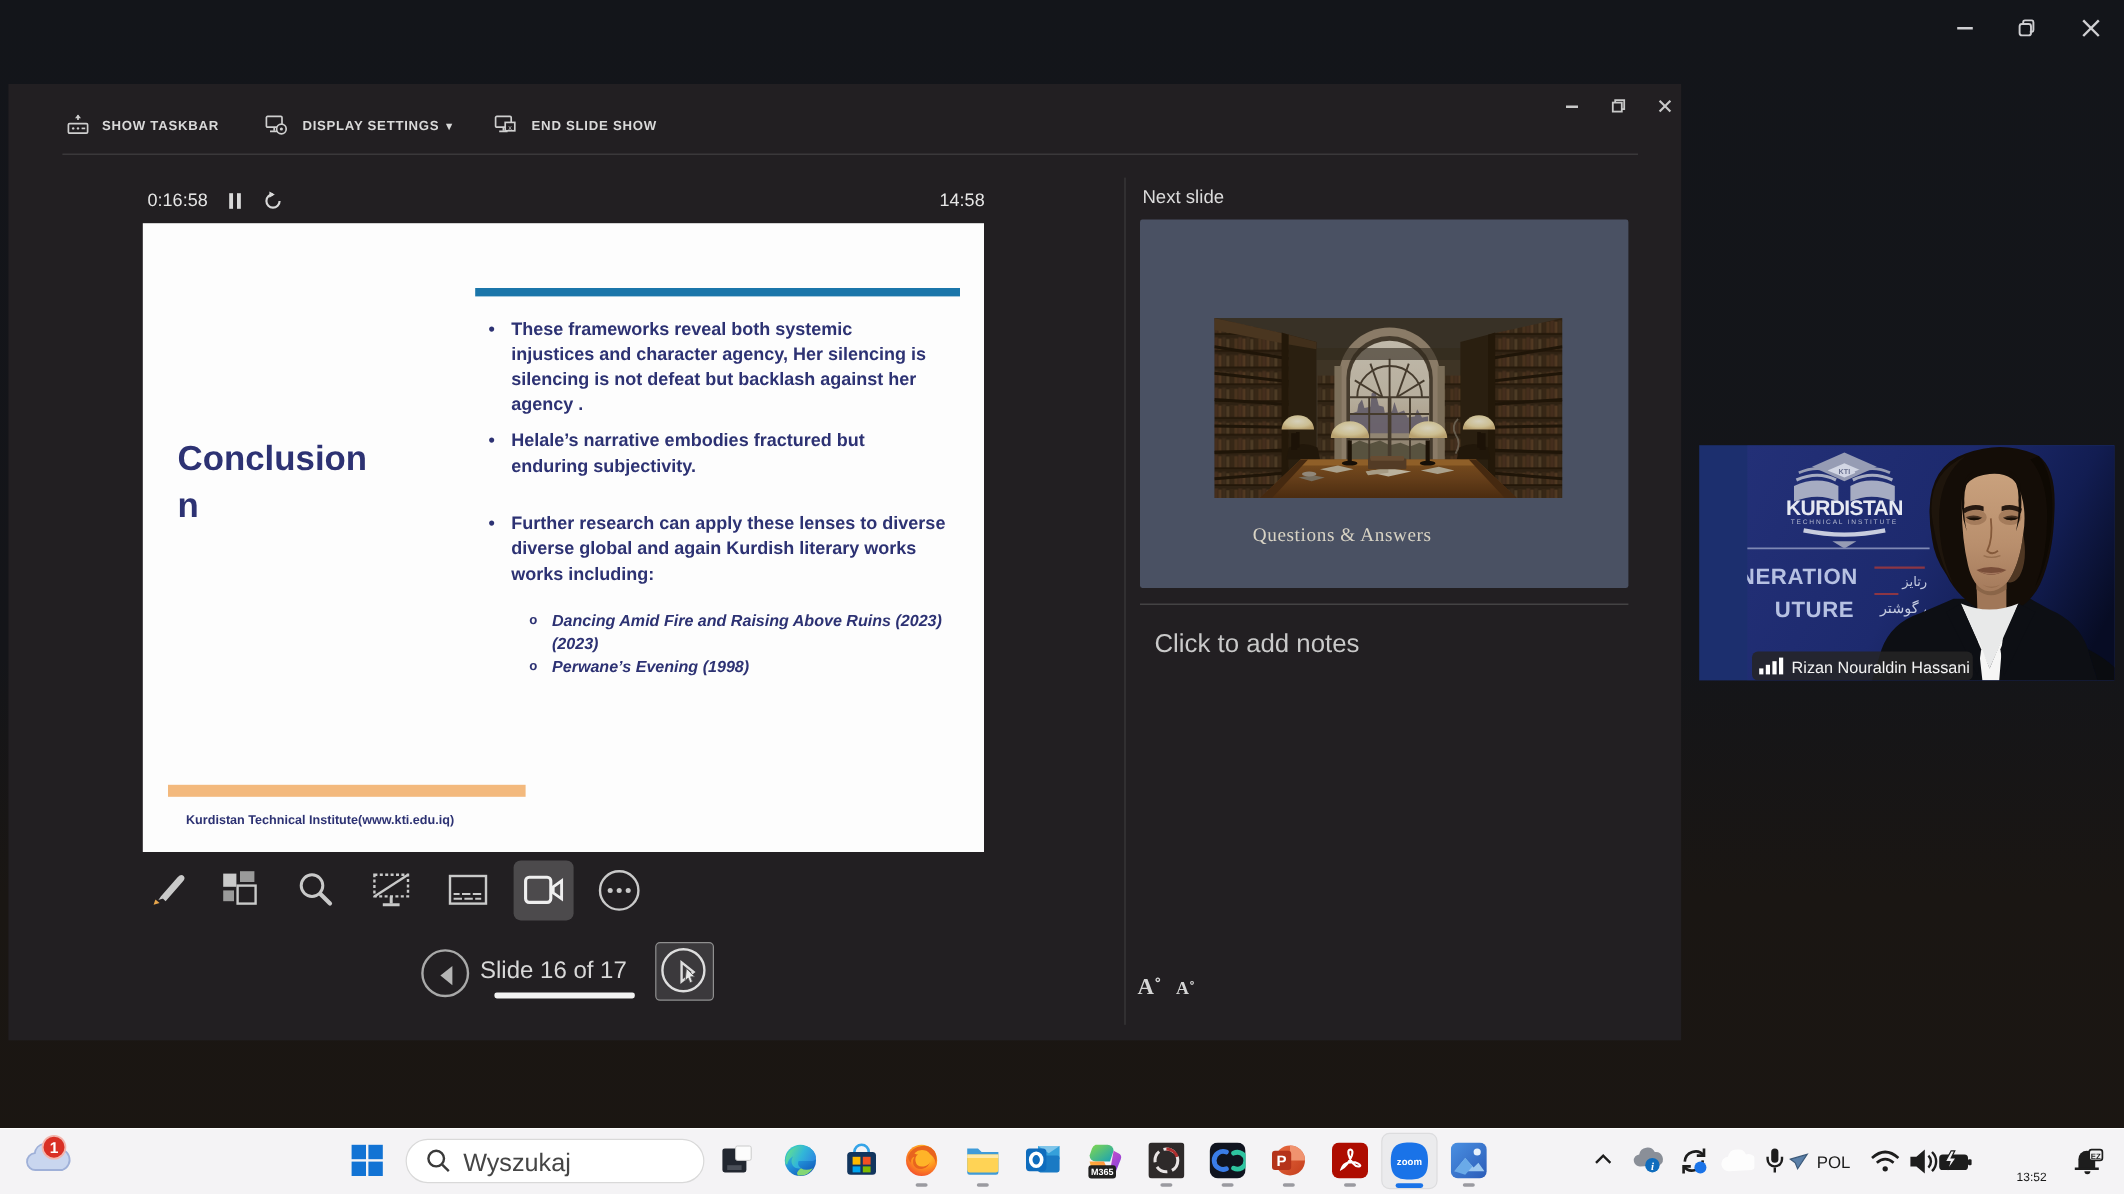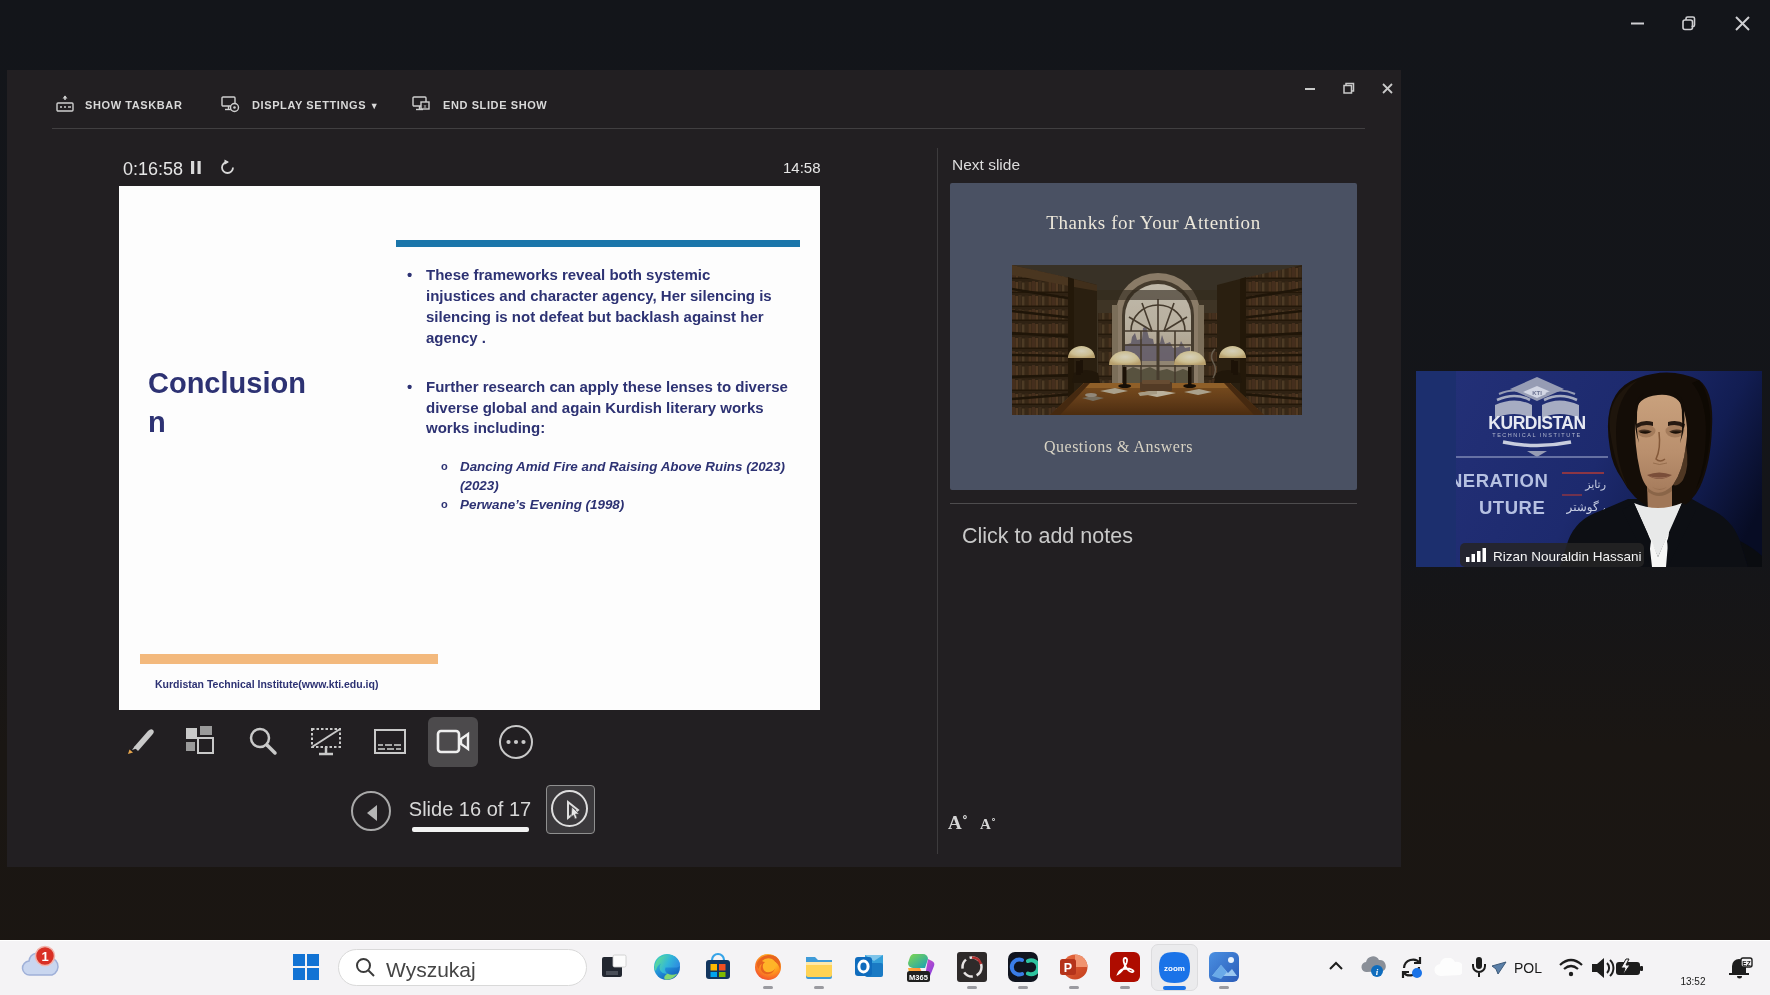--- a/index.html
+++ b/index.html
@@ -2,38 +2,38 @@
 <html><head>
 <meta charset="utf-8">
 <style>
   * { margin:0; padding:0; box-sizing:border-box; }
   html,body { width:1770px; height:995px; overflow:hidden; background:#16181d; font-family:"Liberation Sans", sans-serif; }
   .abs { position:absolute; }
   #stage { position:relative; width:1770px; height:995px; background:linear-gradient(180deg,#13151a 0%,#141519 55%,#1a1613 75%,#1b1612 100%); }
   #ppt { position:absolute; left:7px; top:70px; width:1394px; height:797px; background:#221f22; }
   .tbtxt { position:absolute; top:99px; font-size:11px; font-weight:bold; letter-spacing:0.6px; color:#d9d9d9; }
   #tbline { position:absolute; left:52px; top:128px; width:1313px; height:1px; background:#413f41; }
-  #timer { position:absolute; left:123px; top:159px; font-size:18px; color:#e6e6e6; }
+  #timer { position:absolute; left:123px; top:159px; font-size:15px; color:#e6e6e6; }
   #countdown { position:absolute; left:783px; top:159px; font-size:15px; color:#e6e6e6; }
   #slide { position:absolute; left:119px; top:186px; width:701px; height:524px; background:#fdfdfd; color:#2d3273; }
   #slide .bar { position:absolute; left:277px; top:54px; width:404px; height:7px; background:#1b76aa; }
   #slide .title { position:absolute; left:29px; top:178px; font-size:29px; font-weight:bold; line-height:39px; }
   #bullets { position:absolute; left:287px; top:79px; width:430px; font-size:15px; line-height:20.9px; font-weight:bold; }
   #bullets .b { position:relative; padding-left:20px; margin-bottom:9px; }
   #bullets .b:before { content:"•"; position:absolute; left:1px; top:0; }
   #subs { margin-left:15px; font-size:13.4px; line-height:19px; margin-top:18px; }
   #subs .s { position:relative; padding-left:19px; }
   #subs .s:before { content:"o"; position:absolute; left:0px; top:0; font-size:11px; }
   #slide .orange { position:absolute; left:21px; top:468px; width:298px; height:10px; background:#f3b97d; }
   #slide .foot { position:absolute; left:36px; top:492px; font-size:10.5px; font-weight:600; }
   .tool { position:absolute; top:723px; width:38px; height:38px; }
   #navleft { position:absolute; left:351px; top:791px; width:40px; height:40px; border:2px solid #a9a9a9; border-radius:50%; }
   #navright { position:absolute; left:546px; top:785px; width:49px; height:49px; background:#3b393c; border:1px solid #8f8f8f; border-radius:4px; }
   #navright .circ { position:absolute; left:4px; top:4px; width:37px; height:37px; border:2px solid #dedede; border-radius:50%; }
-  #slideno { position:absolute; left:400px; top:798px; width:140px; text-align:center; font-size:20px; color:#d8d8d8; white-space:nowrap; }
+  #slideno { position:absolute; left:400px; top:798px; width:140px; font-size:20px; color:#d8d8d8; white-space:nowrap; }
   #progress { position:absolute; left:412px; top:827px; width:117px; height:5px; background:#f2f2f2; border-radius:2px; }
   #vline { position:absolute; left:937px; top:148px; width:1px; height:706px; background:#3d3b3d; }
   #nextlabel { position:absolute; left:952px; top:156px; font-size:15.5px; color:#dcdcdc; }
   #thumb { position:absolute; left:950px; top:183px; width:407px; height:307px; background:#4a5163; border-radius:2px; }
   #notesline { position:absolute; left:950px; top:503px; width:407px; height:1px; background:#4e4c4e; }
   #notes { position:absolute; left:962px; top:524px; font-size:21.5px; color:#c9c9c9; }
   #video { position:absolute; left:1416px; top:371px; width:346px; height:196px; background:#1c2f6e; overflow:hidden;padding-left:40px; }
   #taskbar { position:absolute; left:0; top:940px; width:1770px; height:55px; background:#f4f3f5; border-top:1px solid #ffffff; }
 </style>
 </head>
@@ -102,20 +102,21 @@
     <path d="M14 8.5 A5.5 5.5 0 1 1 8.5 3" stroke="#d9d9d9" stroke-width="1.8"></path>
     <path d="M5.5 0.5 L10 3 L5.5 5.8 Z" fill="#d9d9d9"></path>
   </svg>
   <div id="countdown">14:58</div>
 
   <div id="slide">
     <div class="bar"></div>
     <div class="title">Conclusion<br>n</div>
     <div id="bullets">
       <div class="b">These frameworks reveal both systemic<br>injustices and character agency, Her silencing is<br>silencing is not defeat but backlash against her<br>agency .</div>
+      <div class="b">Helale’s narrative embodies fractured but<br>enduring subjectivity.</div>
       <div class="b" style="margin-top:28px;">Further research can apply these lenses to diverse<br>diverse global and again Kurdish literary works<br>works including:
         <div id="subs">
           <div class="s"><b><i>Dancing Amid Fire and Raising Above Ruins</i></b> <i>(2023)</i><br><i>(2023)</i></div>
           <div class="s"><b><i>Perwane’s Evening</i></b> <i>(1998)</i></div>
         </div>
       </div>
     </div>
     <div class="orange"></div>
     <div class="foot">Kurdistan Technical Institute(www.kti.edu.iq)</div>
   </div>
@@ -174,21 +175,20 @@
       <div class="circ"></div>
     </div>
   <svg class="abs" style="left:549px; top:788px;" width="44" height="44" viewBox="0 0 44 44">
     <path d="M19 14 L29 22 L19 30 Z" fill="none" stroke="#dedede" stroke-width="2"></path>
     <path d="M23 19 L30 26 L26.5 26 L28 30 L26 31 L24.5 27 L22 29 Z" fill="#e8e8e8" stroke="#555" stroke-width="0.7"></path>
   </svg>
 
   <div id="vline"></div>
   <div id="nextlabel">Next slide</div>
   <div id="thumb">
-    <div class="abs" style="width:407px; text-align:center; top:29px; font-family:'Liberation Serif',serif; font-size:19px; color:#ece7da; letter-spacing:0.6px;">Thanks for Your Attention</div>
     <svg class="abs" style="left:62px; top:82px;" width="290" height="150" viewBox="0 0 290 150">
       <defs>
         <linearGradient id="sky" x1="0" y1="0" x2="0" y2="1">
           <stop offset="0" stop-color="#e3dccc"></stop>
             <stop offset="0.45" stop-color="#d8cfbd"></stop>
             <stop offset="0.75" stop-color="#c4b49b"></stop>
             <stop offset="1" stop-color="#8f9080"></stop>
         </linearGradient>
         <radialGradient id="glow" cx="0.5" cy="0.42" r="0.6">
           <stop offset="0" stop-color="#fdf8e0"></stop>

